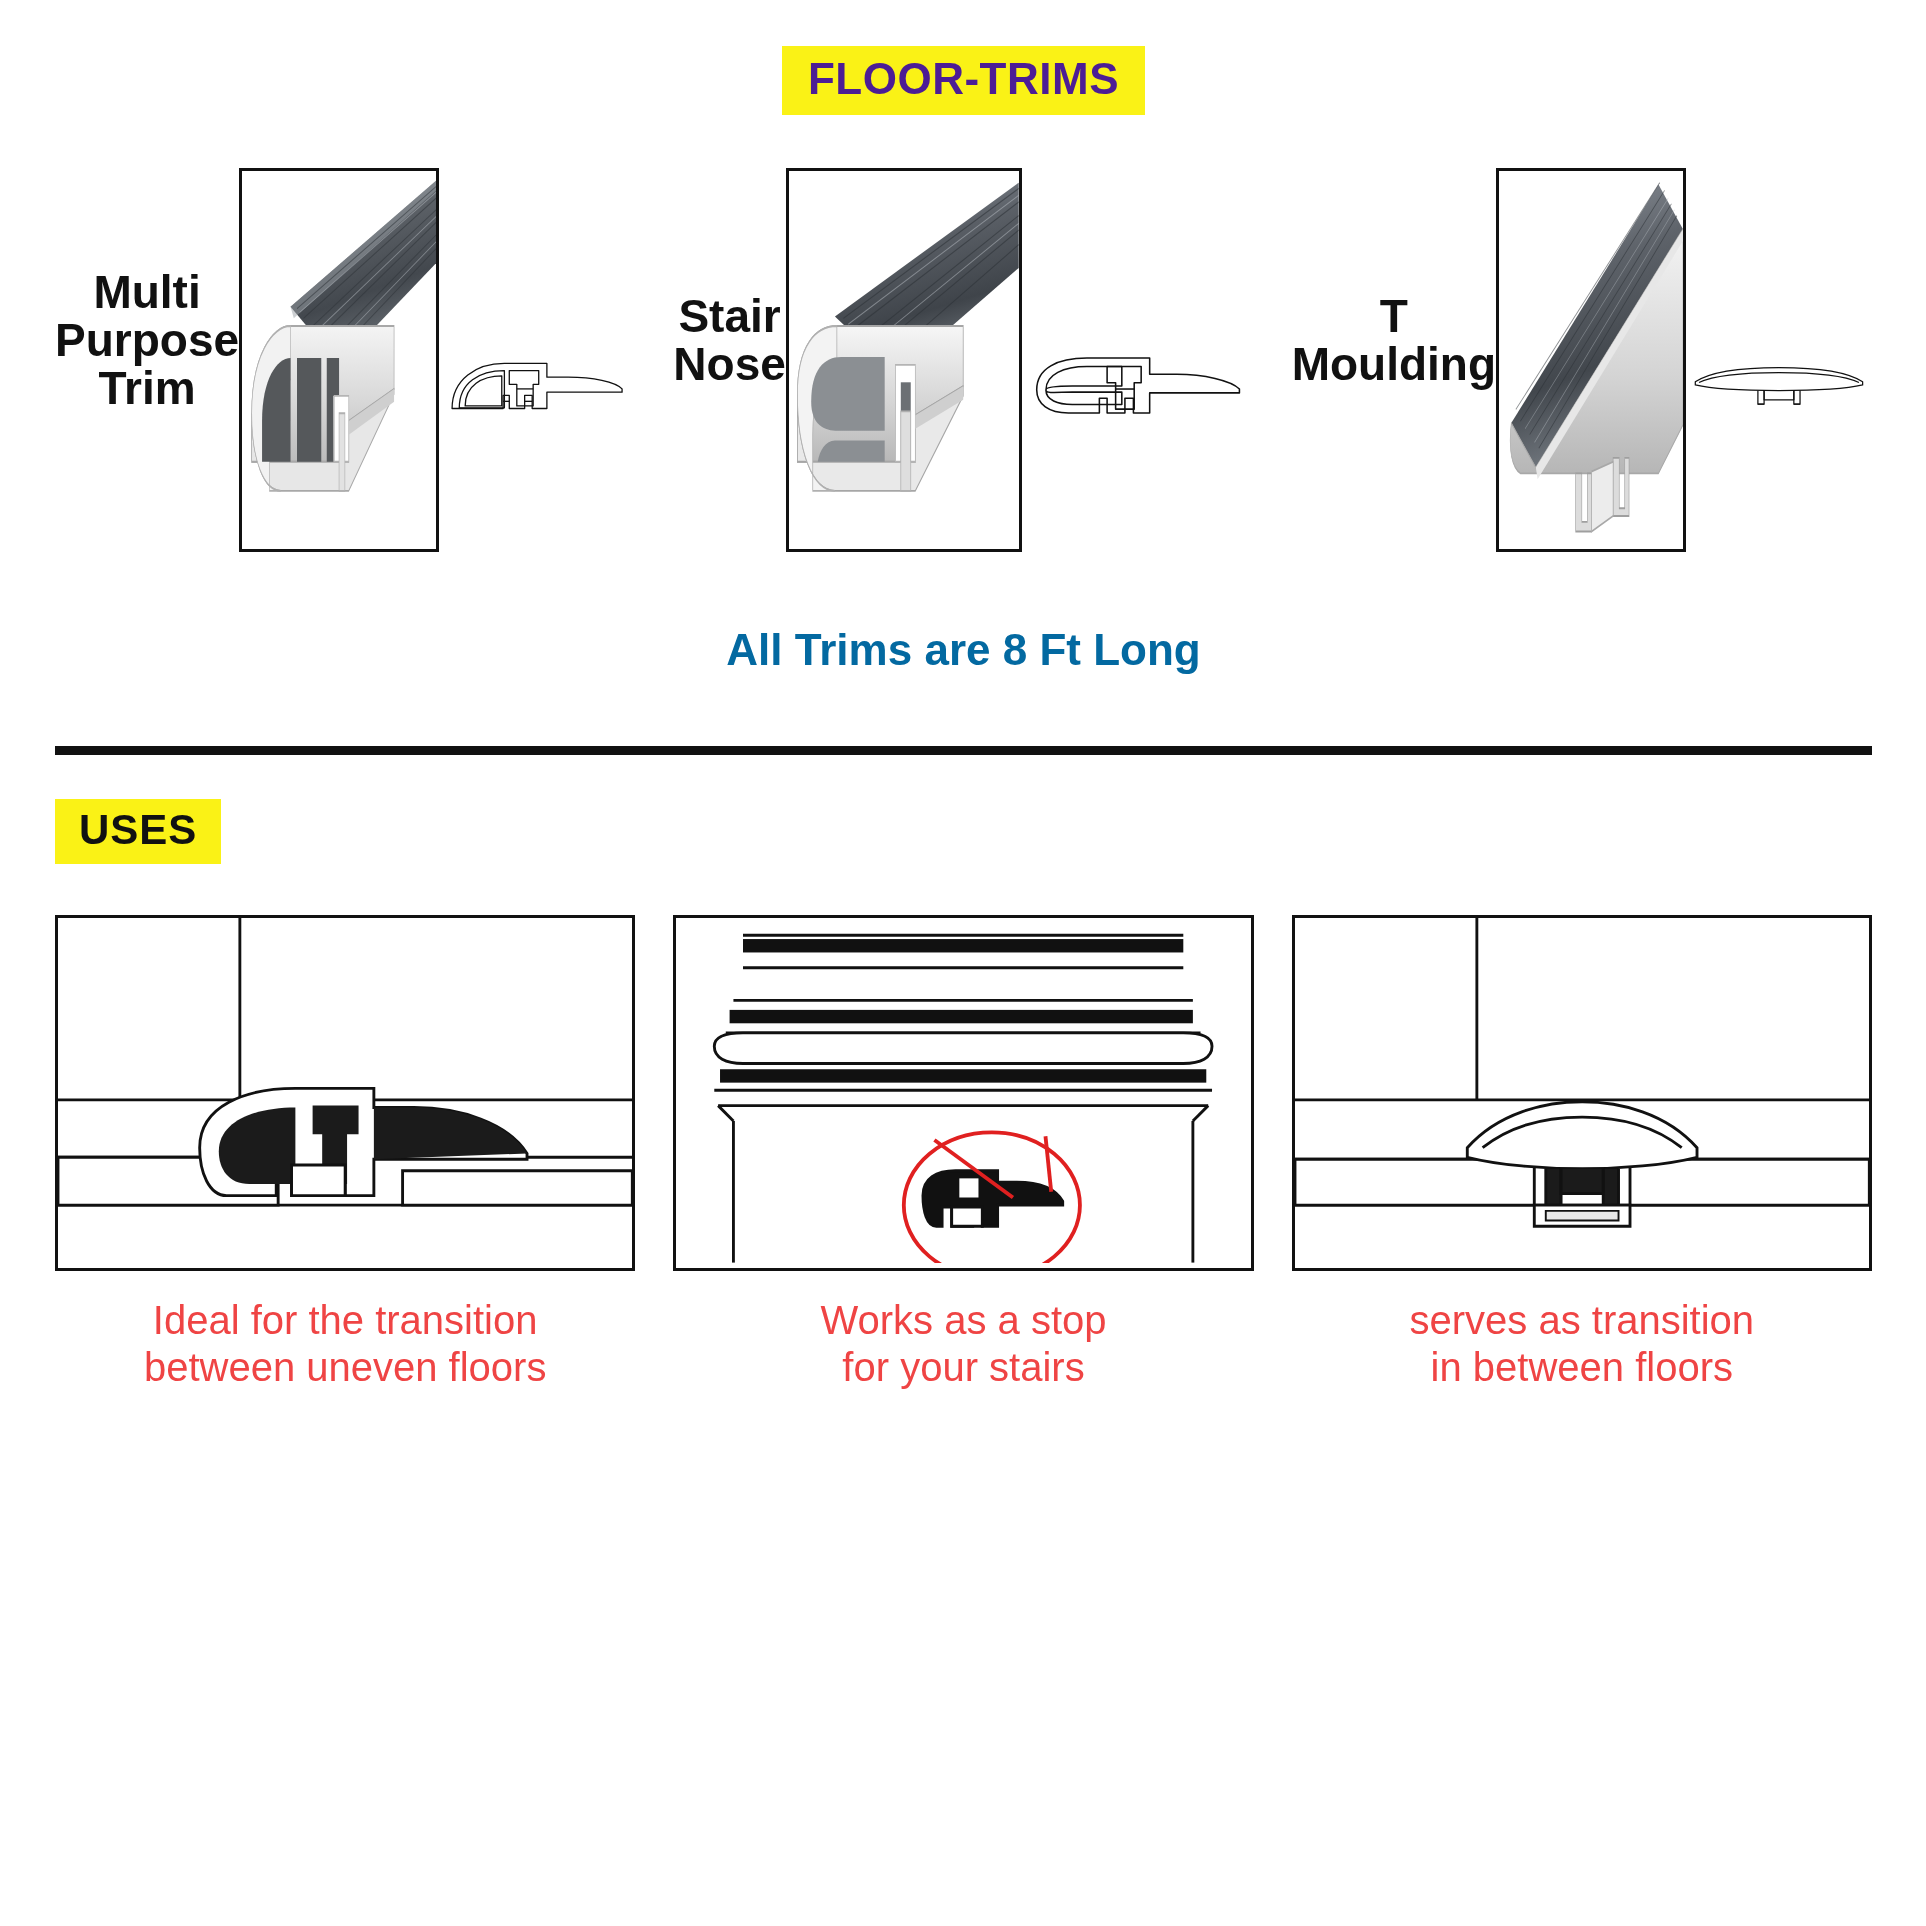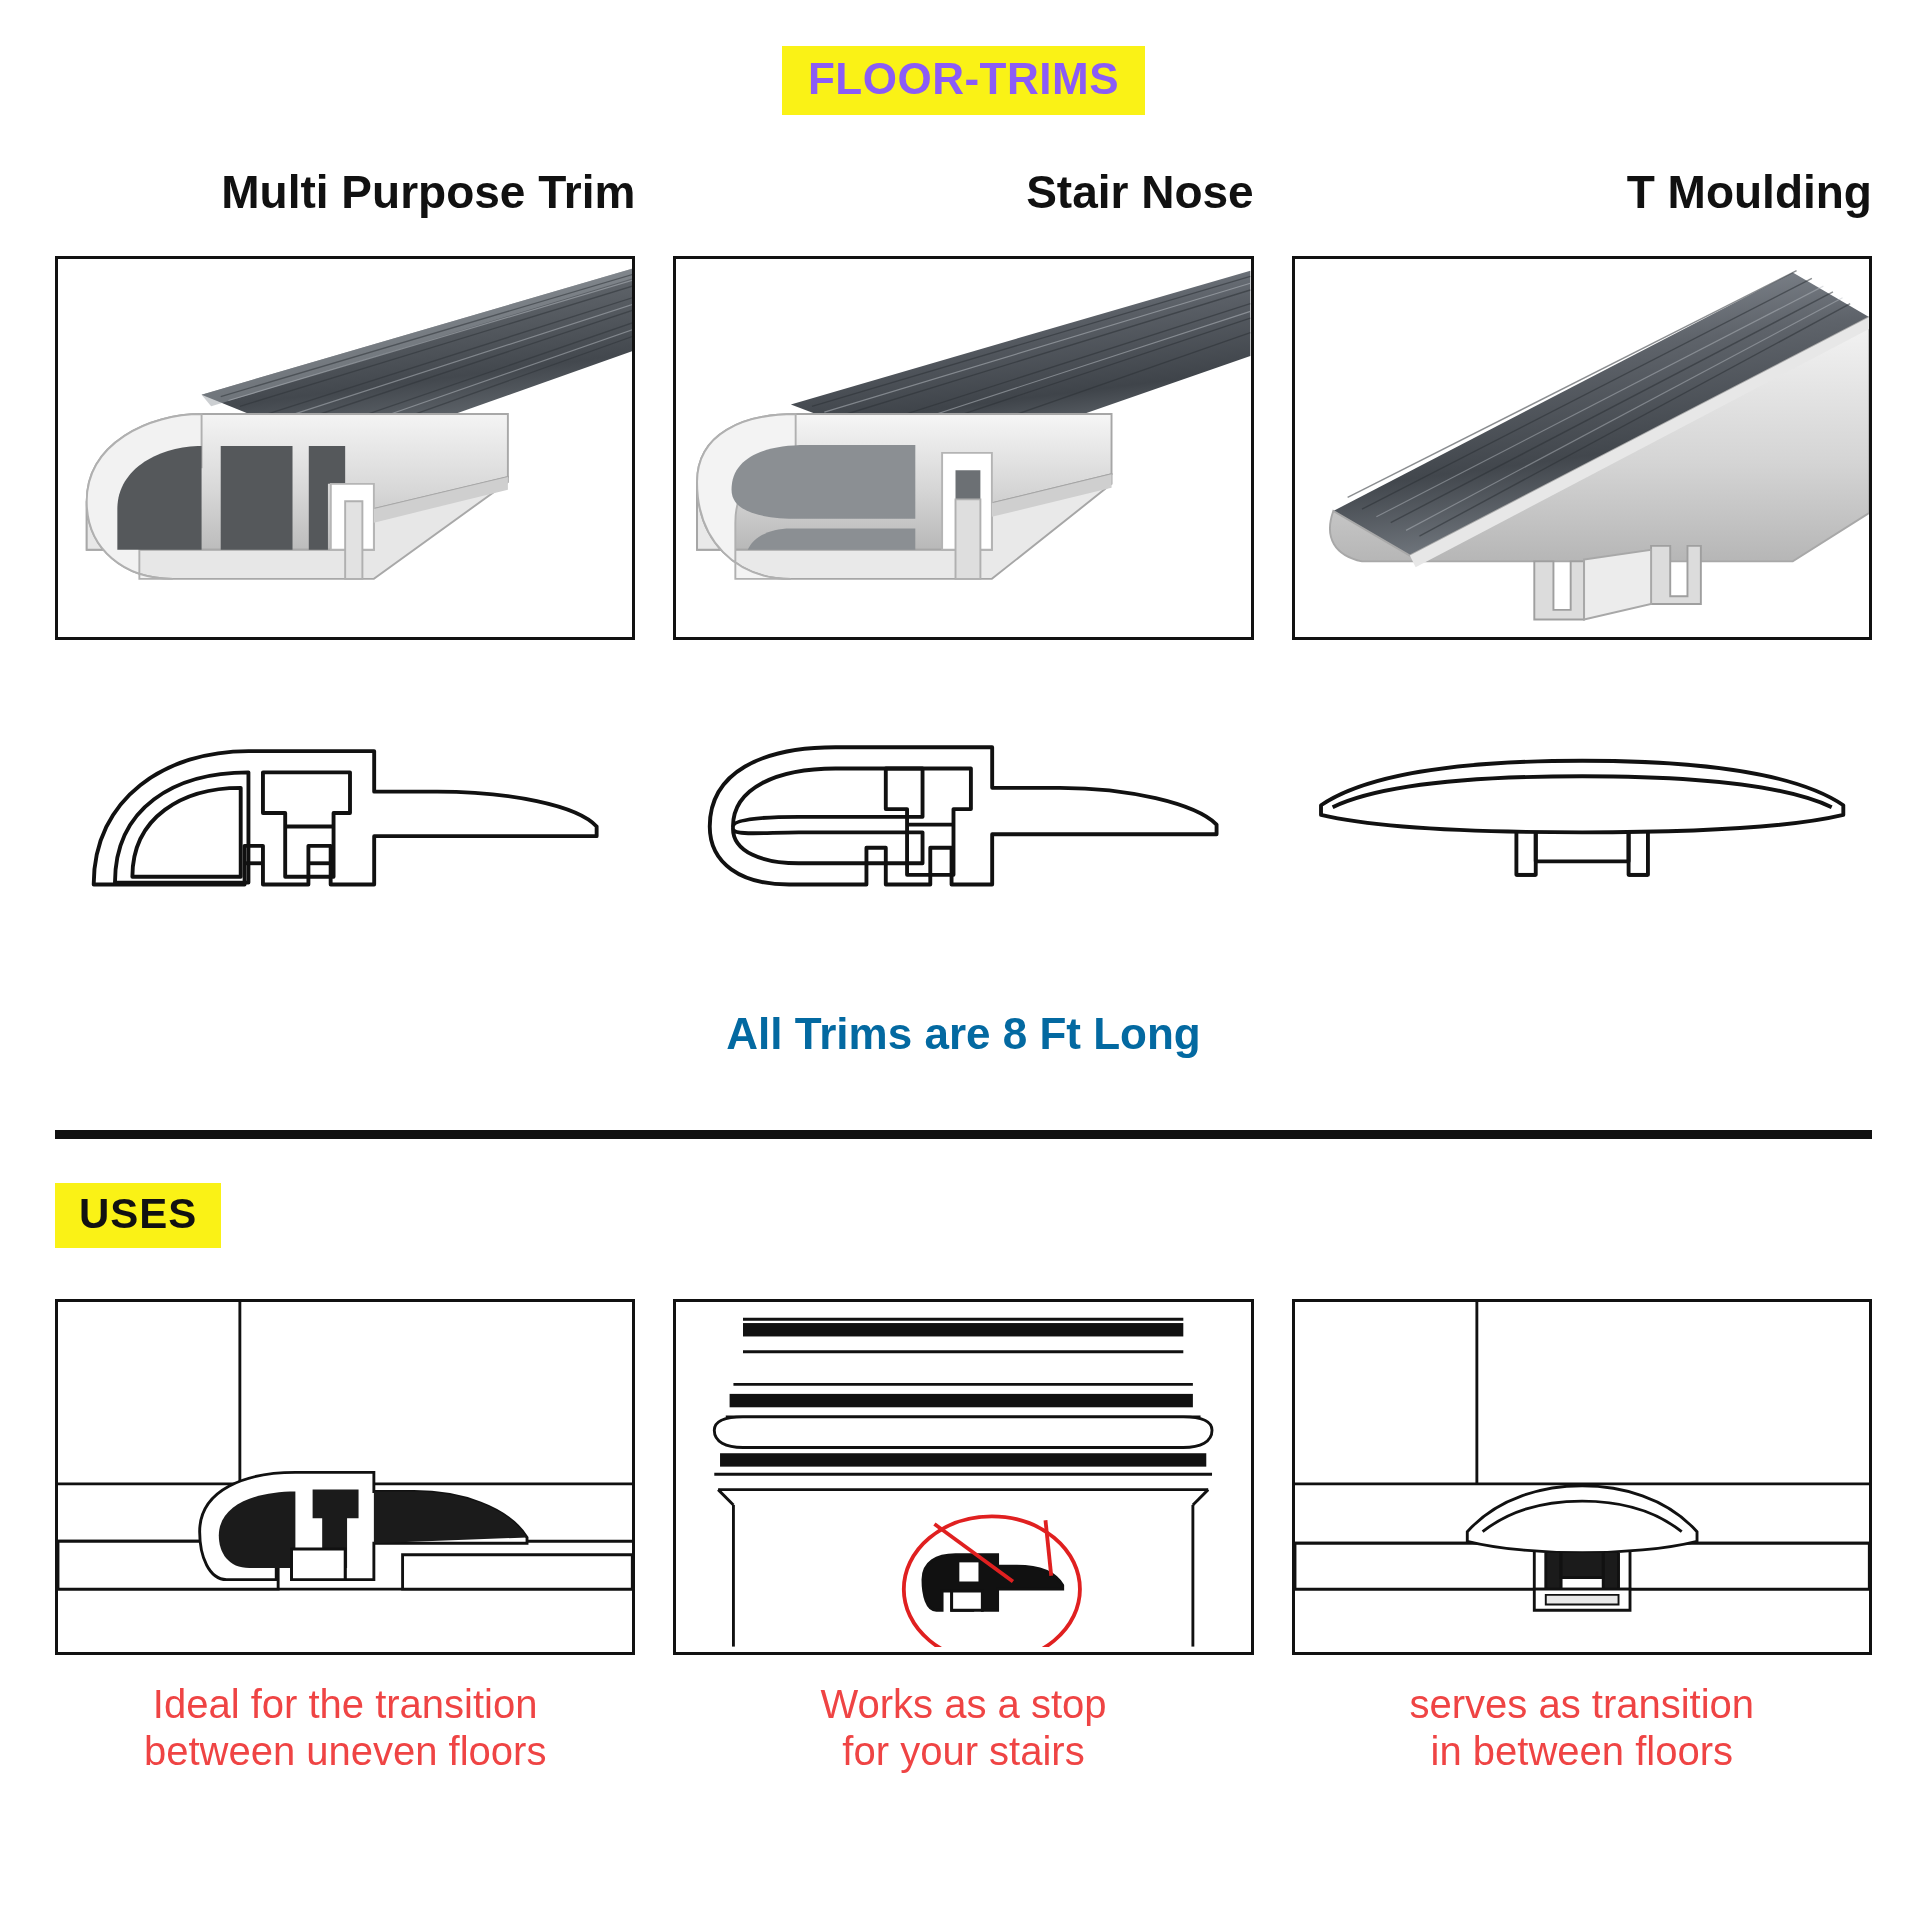--- a/index.html
+++ b/index.html
@@ -28,34 +28,34 @@
     justify-content: center;
     padding-top: 46px;
   }
   .title-badge {
     background: #faf216;
     font-size: 44px;
     font-weight: bold;
     letter-spacing: 0.5px;
     padding: 11px 26px 14px 26px;
     line-height: 1;
-    color: #8b5cf6;
+    color: #4c1d95;
   }
 
   
   .trim-grid {
     display: grid;
     grid-template-columns: repeat(3, 1fr);
     column-gap: 38px;
     margin-top: 53px;
   }
   .trim-col {
     display: flex;
-    flex-direction: column;
-    align-items: flex-end;
+    flex-direction: row;
+    align-items: center;
   }
   .trim-heading {
     font-size: 46px;
     font-weight: bold;
     line-height: 1.05;
     text-align: center;
     margin-bottom: 40px;
     color: #111;
   }
   .photo-box {

